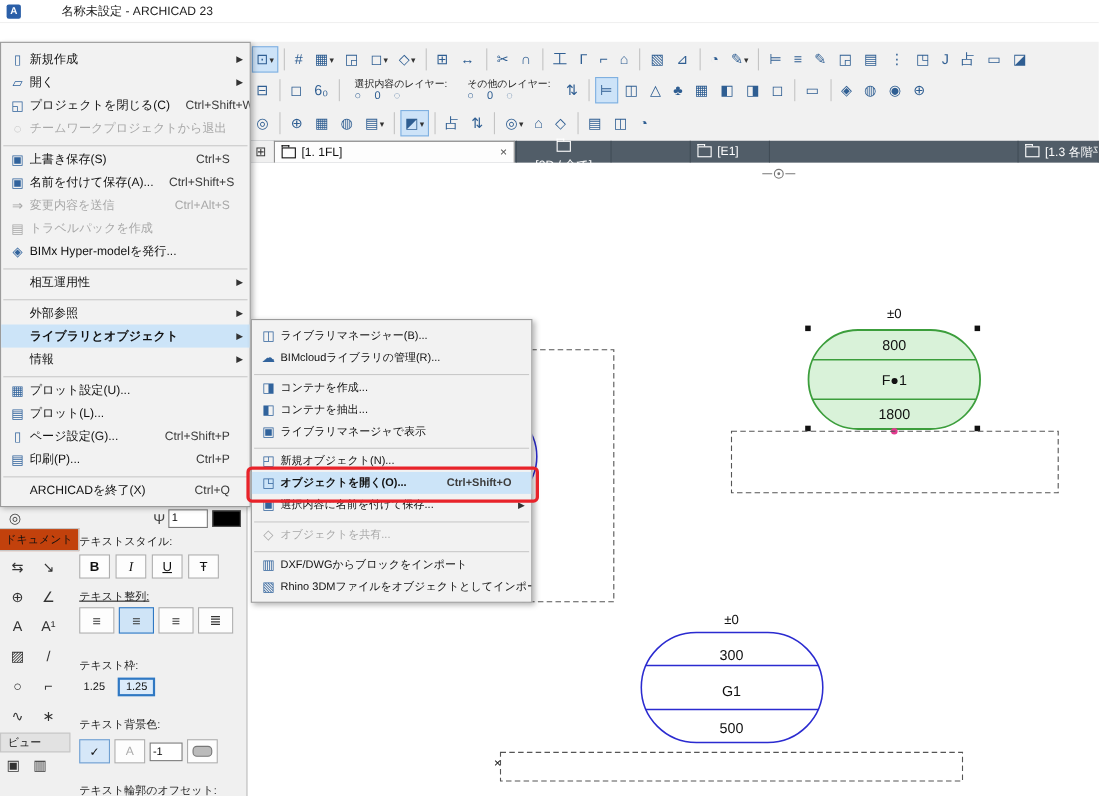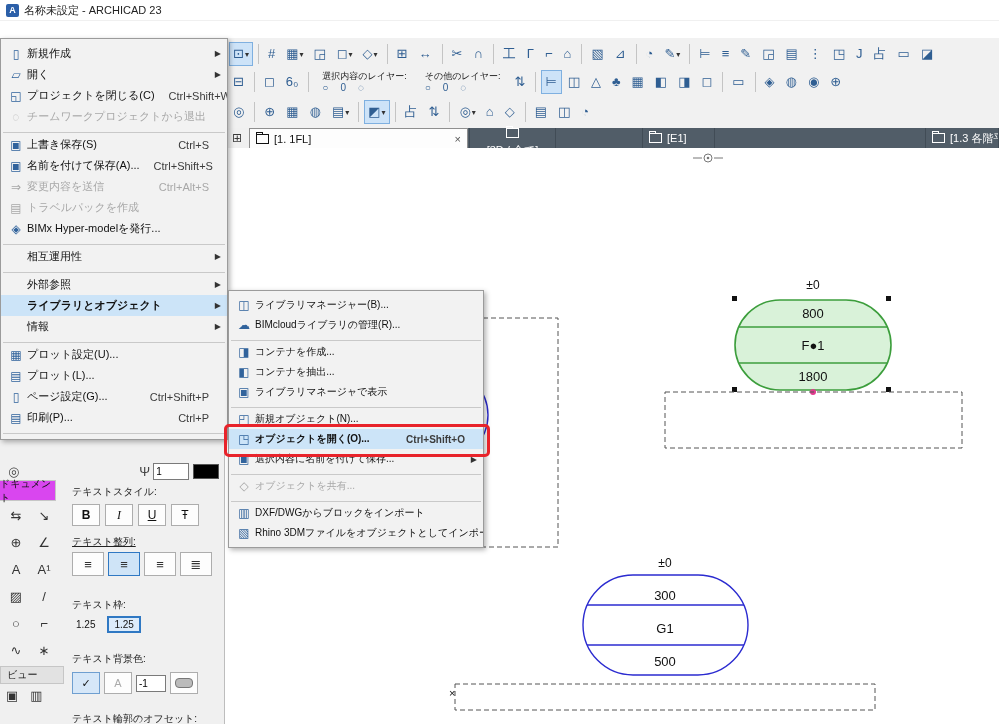--- a/index.html
+++ b/index.html
@@ -4,21 +4,21 @@
 <style>
   html,body{margin:0;padding:0;background:#fff;}
   .app{position:relative;width:999px;height:724px;overflow:hidden;background:#fff;
        font-family:"Liberation Sans","DejaVu Sans",sans-serif;font-size:11px;color:#111;}
 
   
   .titlebar{position:absolute;top:0;left:0;width:999px;height:20px;background:#fff;
             display:flex;align-items:center;border-bottom:1px solid #f0f0f0;}
   .app-icon{width:13px;height:13px;margin:0 5px 0 6px;background:#2b5fa8;color:#fff;
             font-size:9px;font-weight:bold;display:flex;align-items:center;justify-content:center;border-radius:2px;}
-  .title-text{font-size:11px;color:#222;}
+  .title-text{font-size:11px;color:#222;margin-left:32px;}
 
   
   .menubar{position:absolute;top:20px;left:0;width:999px;height:18px;background:#fbfbfb;
            display:flex;align-items:stretch;border-bottom:1px solid #e6e6e6;}
   .mb-item{padding:0 7px;line-height:18px;font-size:11px;color:#111;}
   .mb-item.active{background:#bcd8f1;}
 
   
   .toolbars{position:absolute;top:38px;left:0;width:999px;height:90px;background:#f1f1f1;
             border-bottom:1px solid #cfcfcf;}
@@ -34,36 +34,36 @@
   .lb-label{font-size:9px;color:#222;line-height:11px;white-space:nowrap;}
   .lb-controls{display:flex;gap:12px;align-items:center;font-size:10px;color:#2f5e92;line-height:12px;}
 
   
   .tabbar{position:absolute;top:128px;left:225px;width:774px;height:20px;background:#515d68;}
   .tab-overview{position:absolute;left:0;top:0;width:24px;height:20px;background:#f0f0f0;color:#3a3a3a;
                 font-size:12px;display:flex;align-items:center;justify-content:center;border-right:1px solid #c9c9c9;}
   .tab{position:absolute;top:0;height:20px;display:flex;align-items:center;gap:5px;padding:0 6px;box-sizing:border-box;font-size:11px;}
   .tab.active{left:24px;width:219px;background:#fdfdfd;color:#111;border:1px solid #8f8f8f;border-bottom:none;}
   .tab.dark{color:#fff;border-left:1px solid #414c56;border-right:1px solid #414c56;}
-  .t3d{left:244px;width:87px;flex-direction:column;} .te1{left:417px;width:73px;} .t13{left:700px;width:74px;overflow:hidden;white-space:nowrap;}
+  .t3d{left:244px;width:87px;flex-direction:column;} .te1{left:402px;width:73px;} .t13{left:700px;width:74px;overflow:hidden;white-space:nowrap;}
   .tab-label{flex:0 0 auto;white-space:nowrap;}
   .tab-close{margin-left:auto;color:#555;font-size:11px;}
   .folder{width:11px;height:8px;border:1px solid currentColor;position:relative;flex:0 0 auto;}
   .folder::before{content:"";position:absolute;top:-3px;left:-1px;width:5px;height:1px;border:1px solid currentColor;border-bottom:none;}
 
   
   .leftpanel{position:absolute;top:128px;left:0;width:225px;height:596px;background:#f0f0f0;
              border-right:1px solid #bdbdbd;box-sizing:border-box;}
   .pen-row{position:absolute;top:330px;left:0;width:225px;height:26px;display:flex;align-items:center;}
   .lp-icon{font-size:13px;color:#444;}
   .lp-icon.hot{margin-left:8px;}
   .lp-icon.pen{margin-left:120px;}
   .pen-input{width:30px;height:15px;font-size:10px;border:1px solid #7a7a7a;background:#fff;padding:0 2px;margin-left:3px;}
   .swatch{width:24px;height:13px;background:#000;border:1px solid #555;margin-left:4px;}
-  .doc-tab{position:absolute;top:352px;left:0;width:56px;height:21px;background:#d946ef;border:1px solid #c6c6c6;border-left:none;
+  .doc-tab{position:absolute;top:352px;left:0;width:72px;height:21px;background:#c2410c;border:1px solid #c6c6c6;border-left:none;
            font-size:10px;display:flex;align-items:center;justify-content:center;box-sizing:border-box;}
   .lbl{position:absolute;font-size:10px;color:#222;white-space:nowrap;}
   .ts{top:357px;left:72px;} .al{top:407px;left:72px;text-decoration:underline;} .fr{top:470px;left:72px;}
   .bg{top:524px;left:72px;} .out{top:584px;left:72px;}
   .fmt-row{position:absolute;top:376px;left:72px;display:flex;gap:5px;}
   .fmt-btn{width:26px;height:20px;border:1px solid #adadad;background:#fdfdfd;display:flex;align-items:center;justify-content:center;font-size:12px;}
   .fmt-row .fmt-btn:nth-of-type(1){font-weight:bold;}
   .fmt-row .fmt-btn:nth-of-type(2){font-style:italic;font-family:"Liberation Serif",serif;}
   .fmt-row .fmt-btn:nth-of-type(3){text-decoration:underline;}
   .align-row{position:absolute;top:424px;left:72px;display:flex;gap:4px;}
@@ -760,20 +760,26 @@
         <span class="mi-arrow"></span>
       </div>
 
       <div class="mi sep">
         
         
         
         
       </div>
 
+      <div class="mi">
+        <span class="mi-icon"></span>
+        <span class="mi-label">ARCHICADを終了(X)</span>
+        <span class="mi-short">Ctrl+Q</span>
+        <span class="mi-arrow"></span>
+      </div>
     </div>
 
   <div class="submenu">
 
       <div class="mi">
         <span class="mi-icon">◫</span>
         <span class="mi-label">ライブラリマネージャー(B)...</span>
         <span class="mi-short"></span>
         <span class="mi-arrow"></span>
       </div>

